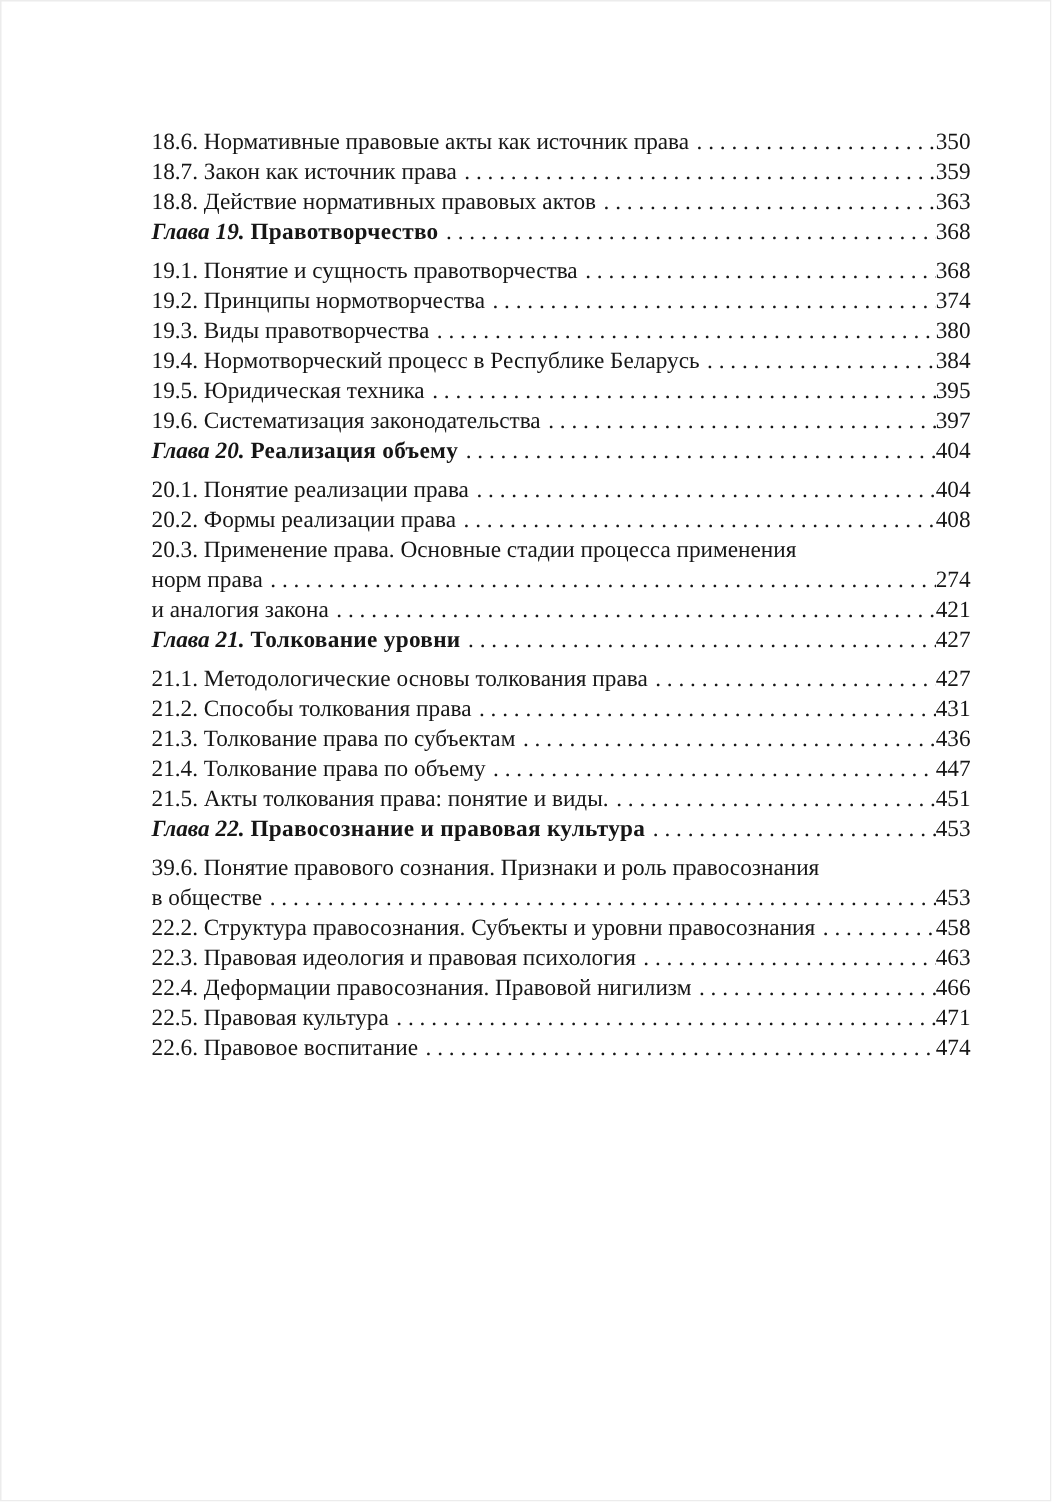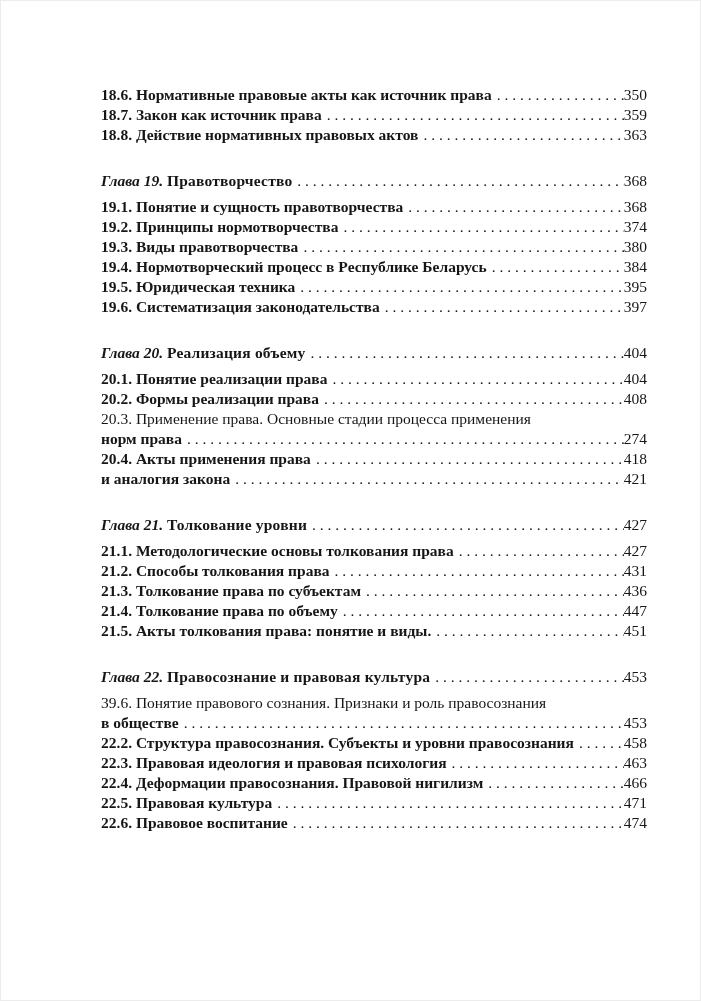--- a/index.html
+++ b/index.html
@@ -21,35 +21,35 @@
   .toc { width: 100%; }
   .entry {
     font-size: 15.5px;
     line-height: 20px;
   }
   .row {
     display: flex;
     align-items: baseline;
     width: 100%;
   }
-  .label { white-space: nowrap; font-weight: bold; }
+  .label { white-space: nowrap; }
   .line1 { white-space: nowrap; }
   .dots {
     flex: 1 1 auto;
     overflow: hidden;
     white-space: nowrap;
     padding: 0 4px 0 5px;
     color: #161616;
   }
   .dots::after {
     content: ". . . . . . . . . . . . . . . . . . . . . . . . . . . . . . . . . . . . . . . . . . . . . . . . . . . . . . . . . . . . . . . . . . . . . . . . . . . . . . . . . . . . . . . . . . . . . . . . . . . . . . . . . . . . . . . .";
   }
   .page-num { white-space: nowrap; }
   .entry.chapter {
-    margin: 26px 0 6px 0;
+    margin: 0 0 6px 0;
     font-weight: bold;
   }
   .entry.chapter .chapter-num { font-style: italic; }
   .entry.chapter .chapter-title { letter-spacing: 0.2px; }
   .entry.chapter .dots,
   .entry.chapter .page-num { font-weight: normal; }
 </style>
 </head>
 <body>
 
@@ -149,27 +149,20 @@
       <div class="entry item">
         <div class="line1">20.3. Применение права. Основные стадии процесса применения</div>
         <div class="row">
           <span class="label">норм права</span>
           <span class="dots"></span>
           <span class="page-num">274</span>
         </div>
       </div>
       <div class="entry item">
         <div class="row">
-          <span class="label">20.4. Акты применения права</span>
-          <span class="dots"></span>
-          <span class="page-num">418</span>
-        </div>
-      </div>
-      <div class="entry item">
-        <div class="row">
           <span class="label">и аналогия закона</span>
           <span class="dots"></span>
           <span class="page-num">421</span>
         </div>
       </div>
       <div class="entry chapter">
         <div class="row">
           <span class="label"><span class="chapter-num">Глава 21. </span><span class="chapter-title">Толкование уровни</span></span>
           <span class="dots"></span>
           <span class="page-num">427</span>

